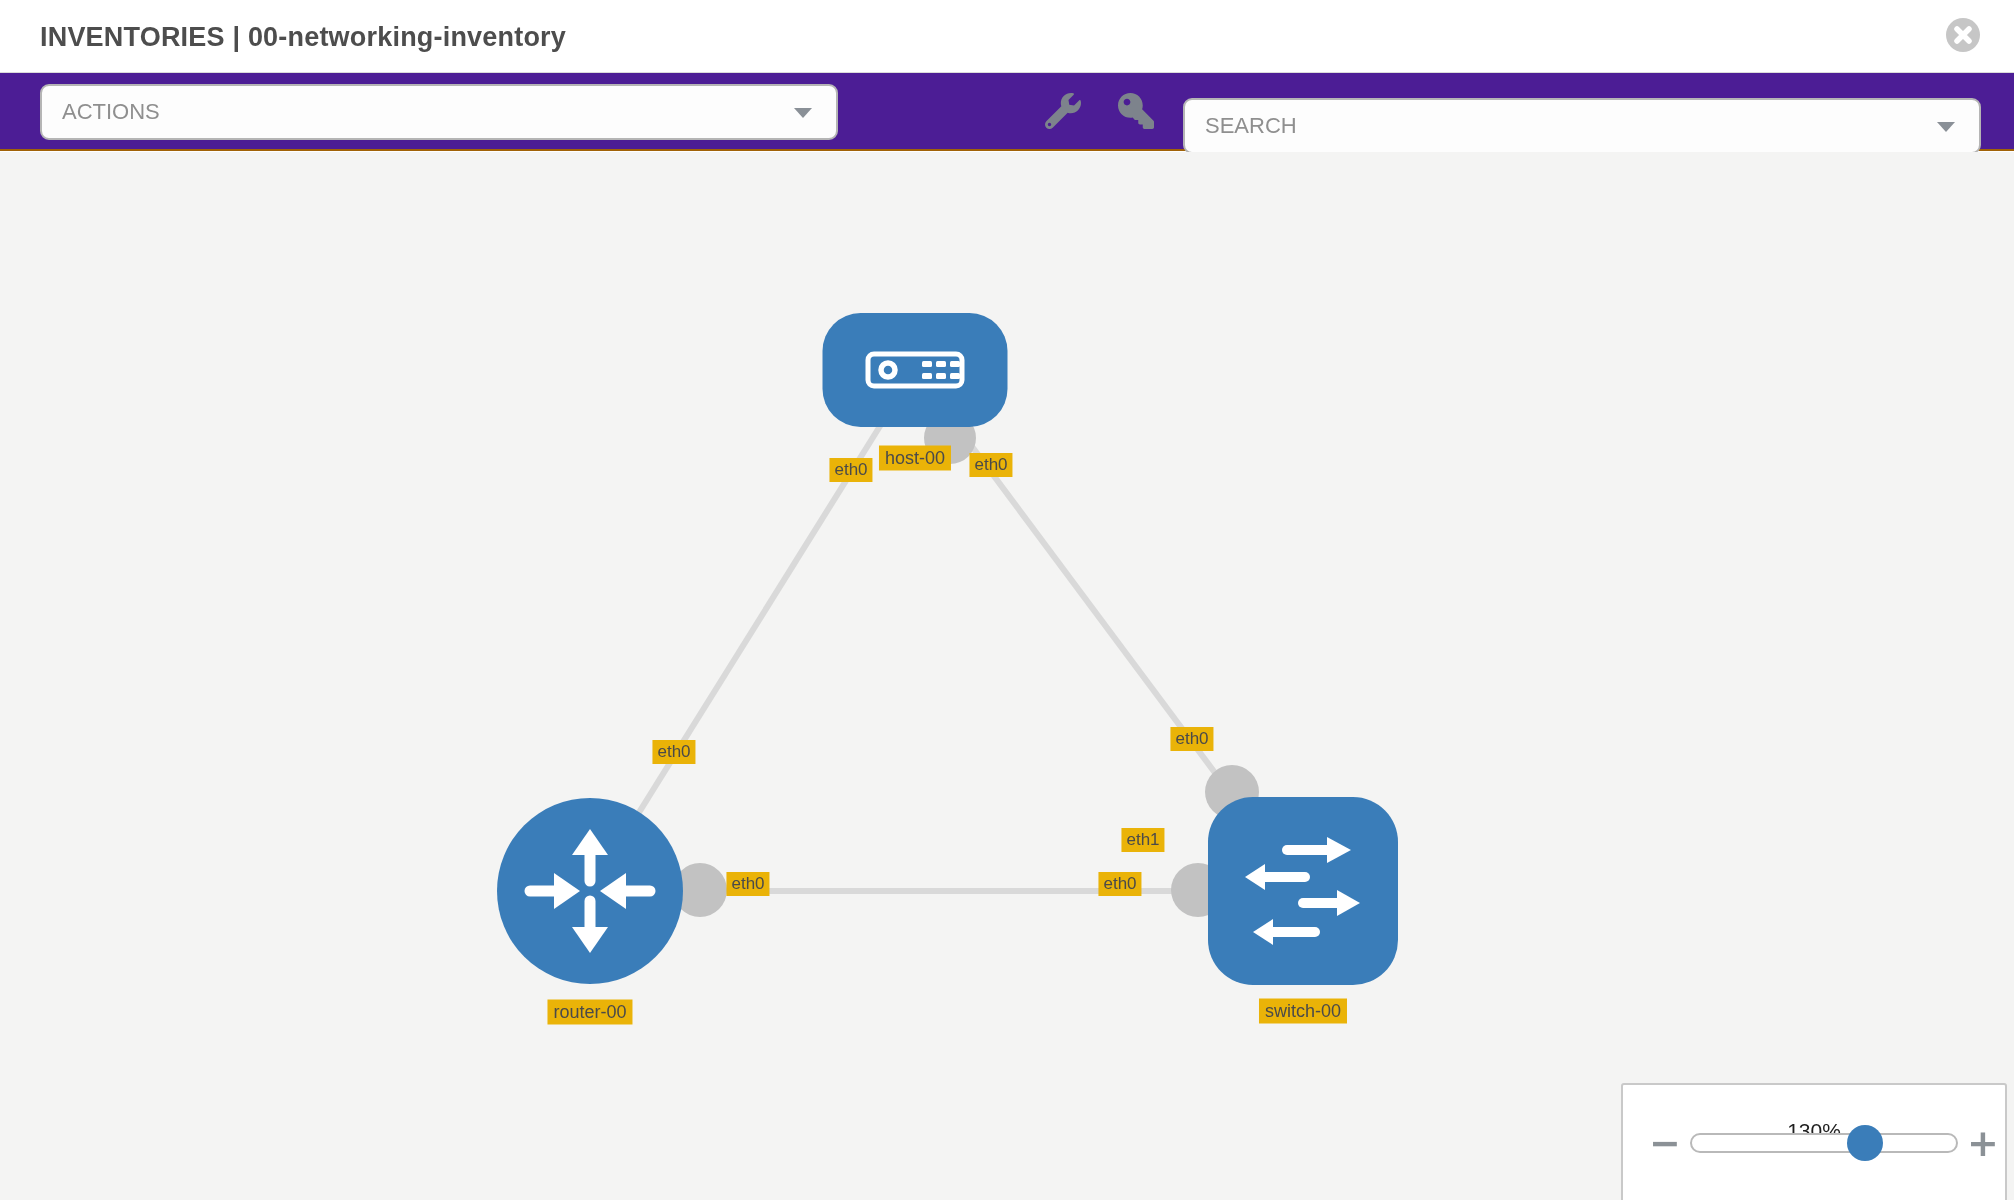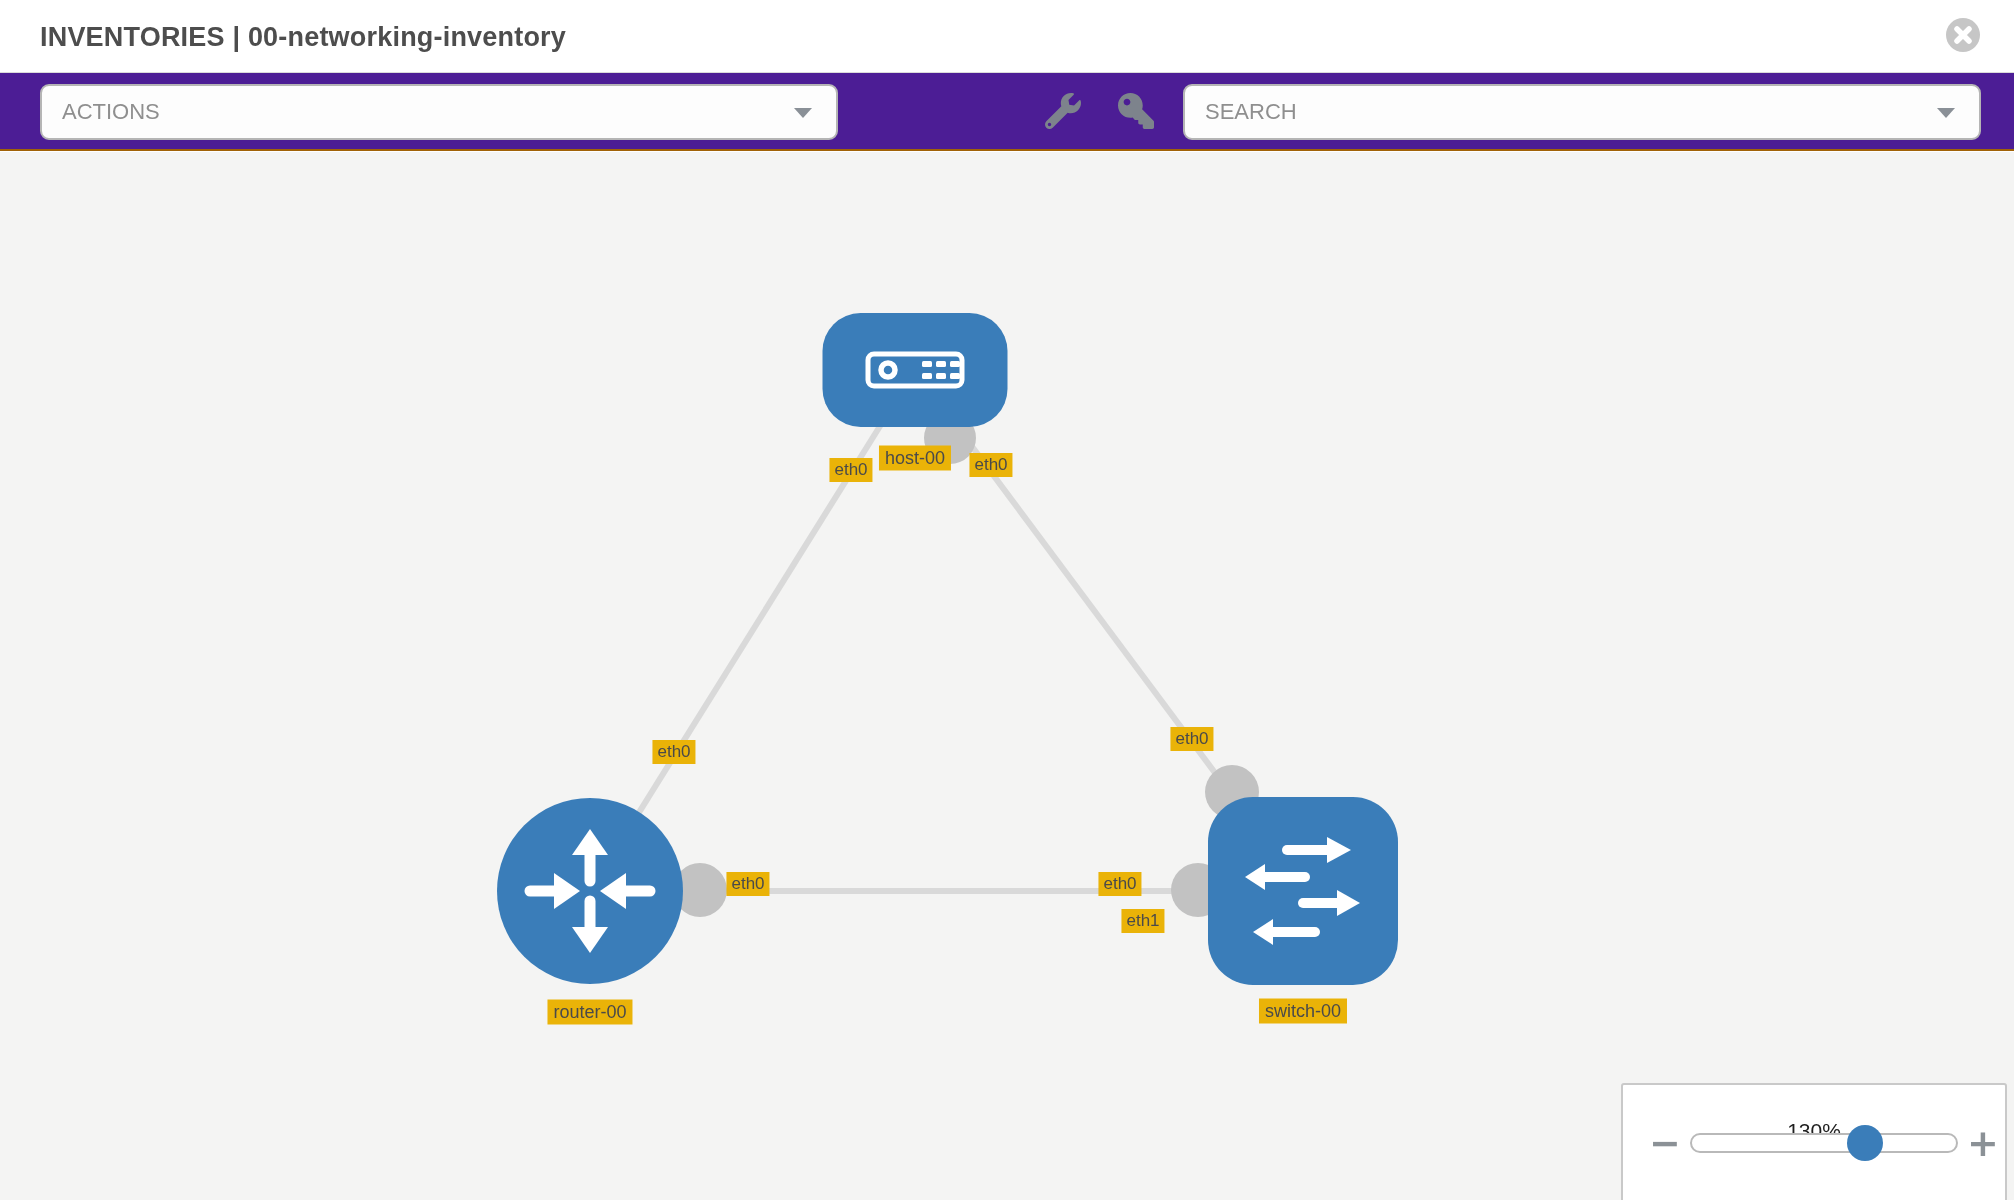--- a/index.html
+++ b/index.html
@@ -10,21 +10,21 @@
   .header{position:absolute;left:0;top:0;width:100%;height:72px;background:#fff;border-bottom:1px solid #dadada;}
   .page-title{position:absolute;left:40px;top:22px;font-size:27px;font-weight:bold;color:#4d4d4d;letter-spacing:.2px;}
   .close-btn{position:absolute;right:33px;top:17px;width:36px;height:36px;cursor:pointer;border:none;background:transparent;padding:0;}
 
   
   .toolbar{position:absolute;left:0;top:73px;width:100%;height:78px;background:#4c1d95;border-bottom:2px solid #a16207;box-sizing:border-box;}
   .select-box{position:absolute;top:11px;height:56px;width:798px;background:#fdfdfd;border:2px solid #b5b5b5;border-radius:9px;box-sizing:border-box;cursor:pointer;}
   .select-box .sel-label{position:absolute;left:20px;top:50%;transform:translateY(-50%);font-size:22px;color:#8f8f8f;}
   .caret{position:absolute;right:24px;top:50%;margin-top:-4px;width:0;height:0;border-left:9px solid transparent;border-right:9px solid transparent;border-top:10px solid #8a9097;}
   .actions-box{left:40px;}
-  .search-box{left:1183px;}
+  .search-box{left:1183px;margin-top:14px;}
   .tool-icon-btn{position:absolute;top:20px;width:38px;height:38px;border:none;background:transparent;padding:0;cursor:pointer;}
   .wrench-btn{left:1044px;}
   .key-btn{left:1117px;}
 
   
   .canvas{position:absolute;left:0;top:152px;width:2014px;height:1048px;background:#f4f4f3;}
   .canvas svg{position:absolute;left:0;top:0;}
   .link{stroke:#d9d9d9;stroke-width:6;}
   .connector{fill:#c2c2c2;}
   .node-fill{fill:#3a7db9;}
@@ -138,21 +138,21 @@
           </g>
         </g>
       </svg>
     <div class="labels-layer" id="labels-layer">
         <div class="topo-label iface-label" style="left: 851px; top: 318px;">eth0</div>
         <div class="topo-label iface-label" style="left: 991px; top: 313px;">eth0</div>
         <div class="topo-label iface-label" style="left: 674px; top: 600px;">eth0</div>
         <div class="topo-label iface-label" style="left: 1192px; top: 587px;">eth0</div>
         <div class="topo-label iface-label" style="left: 748px; top: 732px;">eth0</div>
         <div class="topo-label iface-label" style="left: 1120px; top: 732px;">eth0</div>
-        <div class="topo-label iface-label" style="left: 1143px; top: 769px; text-align: center;">eth1</div>
+        <div class="topo-label iface-label" style="left: 1143px; top: 688px; text-align: center;">eth1</div>
         <div class="topo-label node-label" style="left: 915px; top: 306px;">host-00</div>
         <div class="topo-label node-label" style="left: 590px; top: 860px;">router-00</div>
         <div class="topo-label node-label" style="left: 1303px; top: 859px;">switch-00</div>
       </div>
   </div>
 
   <div class="zoom-panel">
     <div class="zoom-level">130%</div>
     <button class="zoom-minus">−</button>
     <div class="zoom-track">

